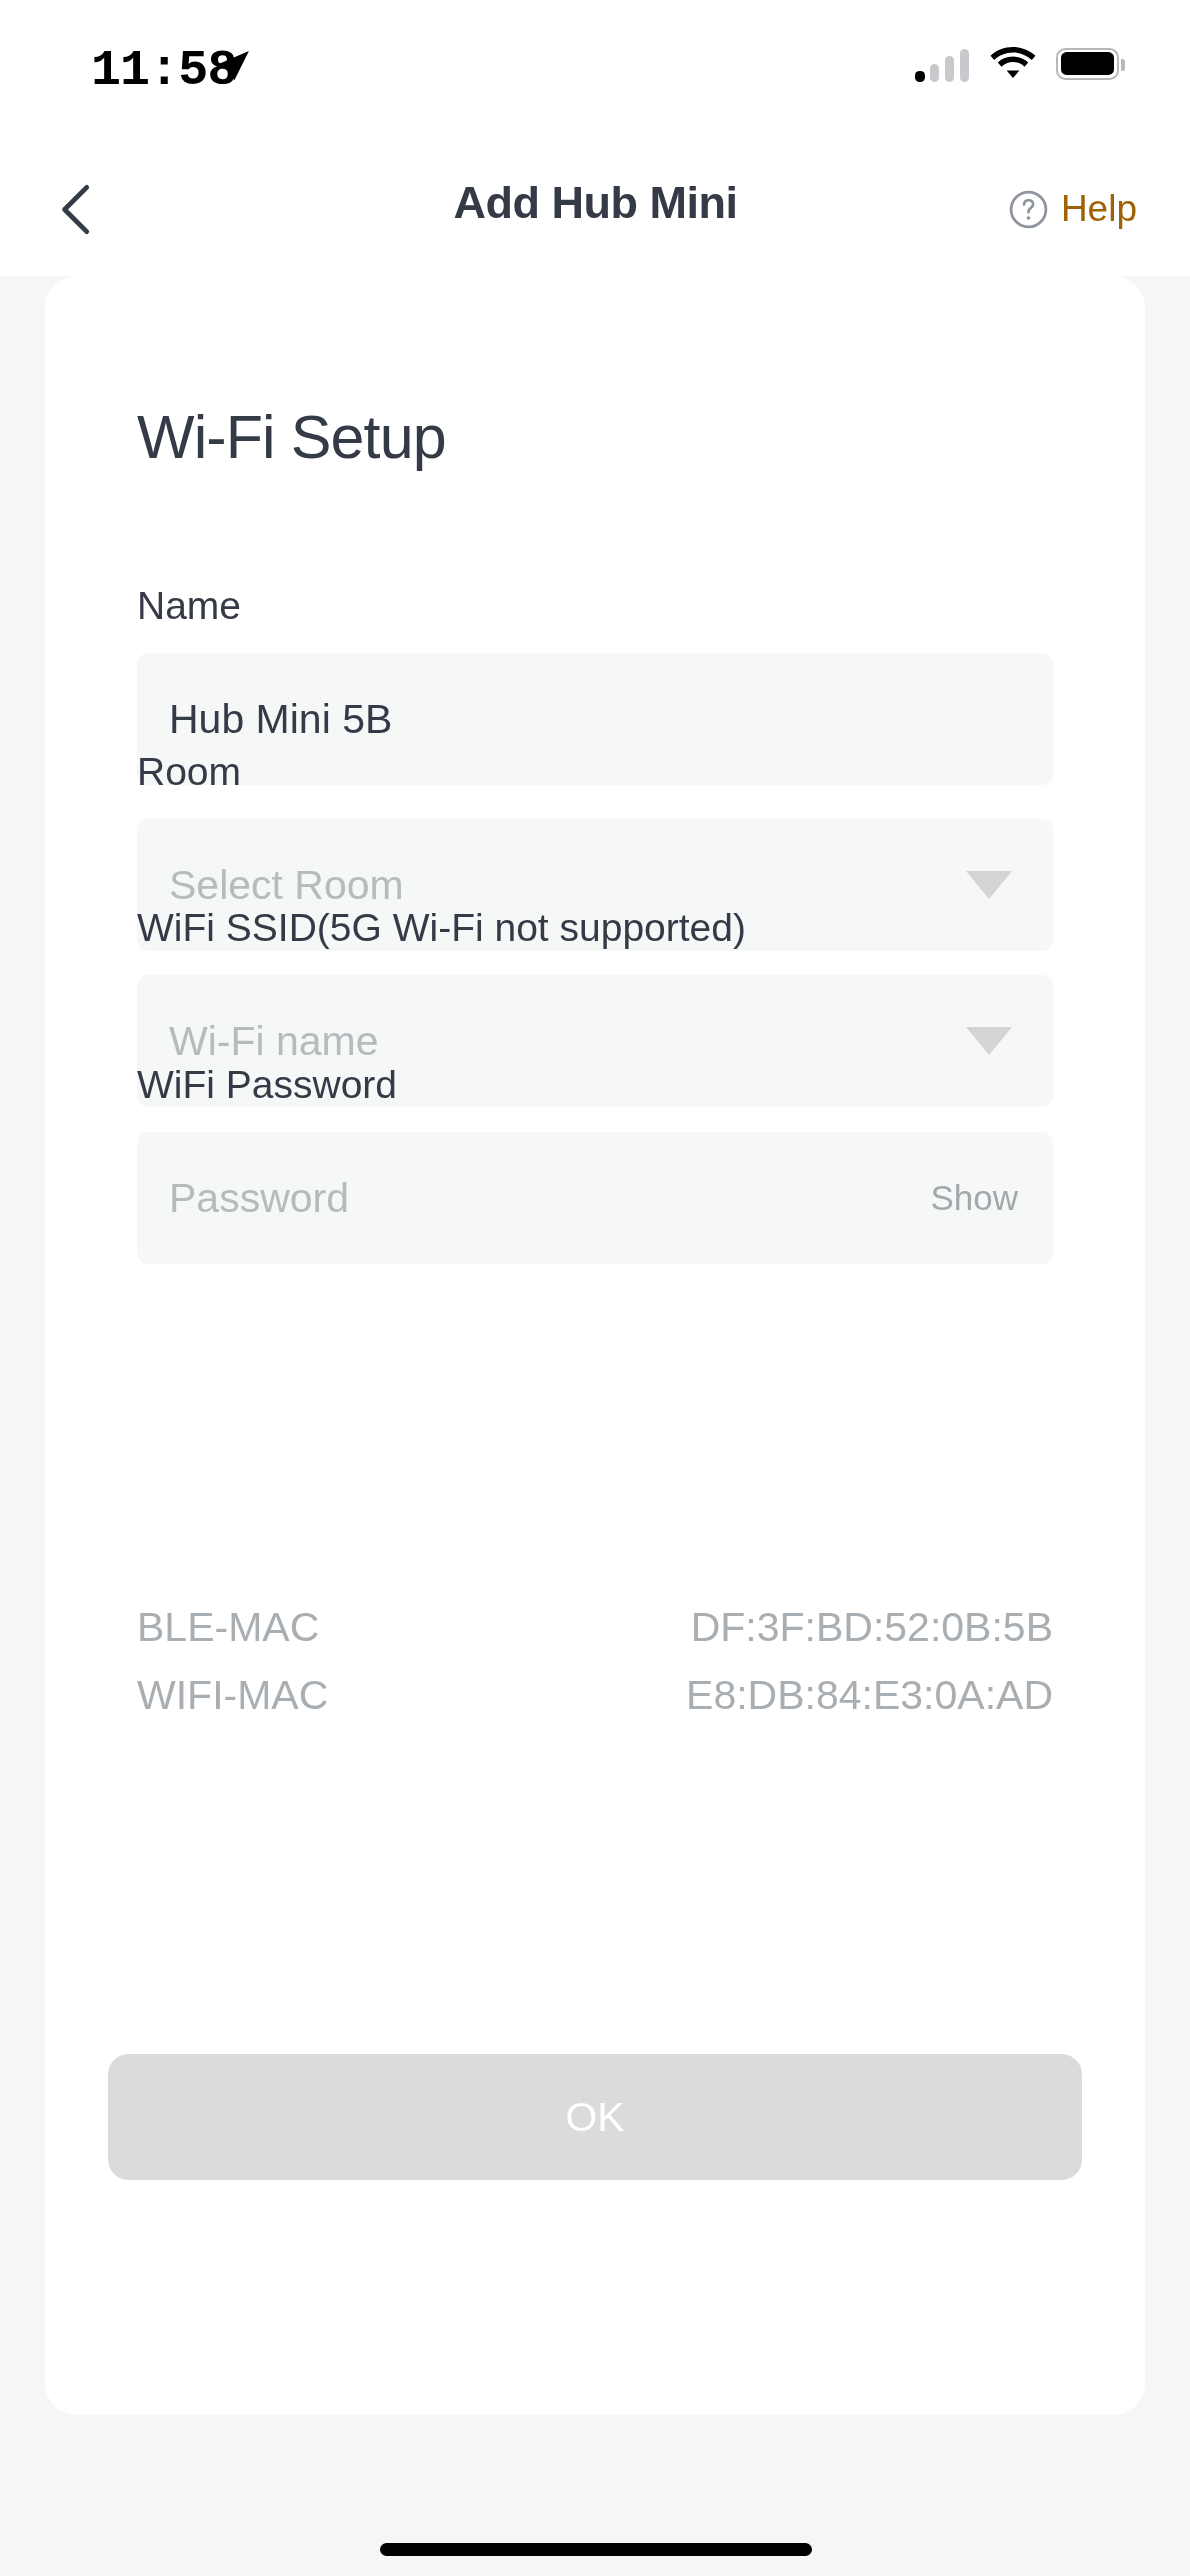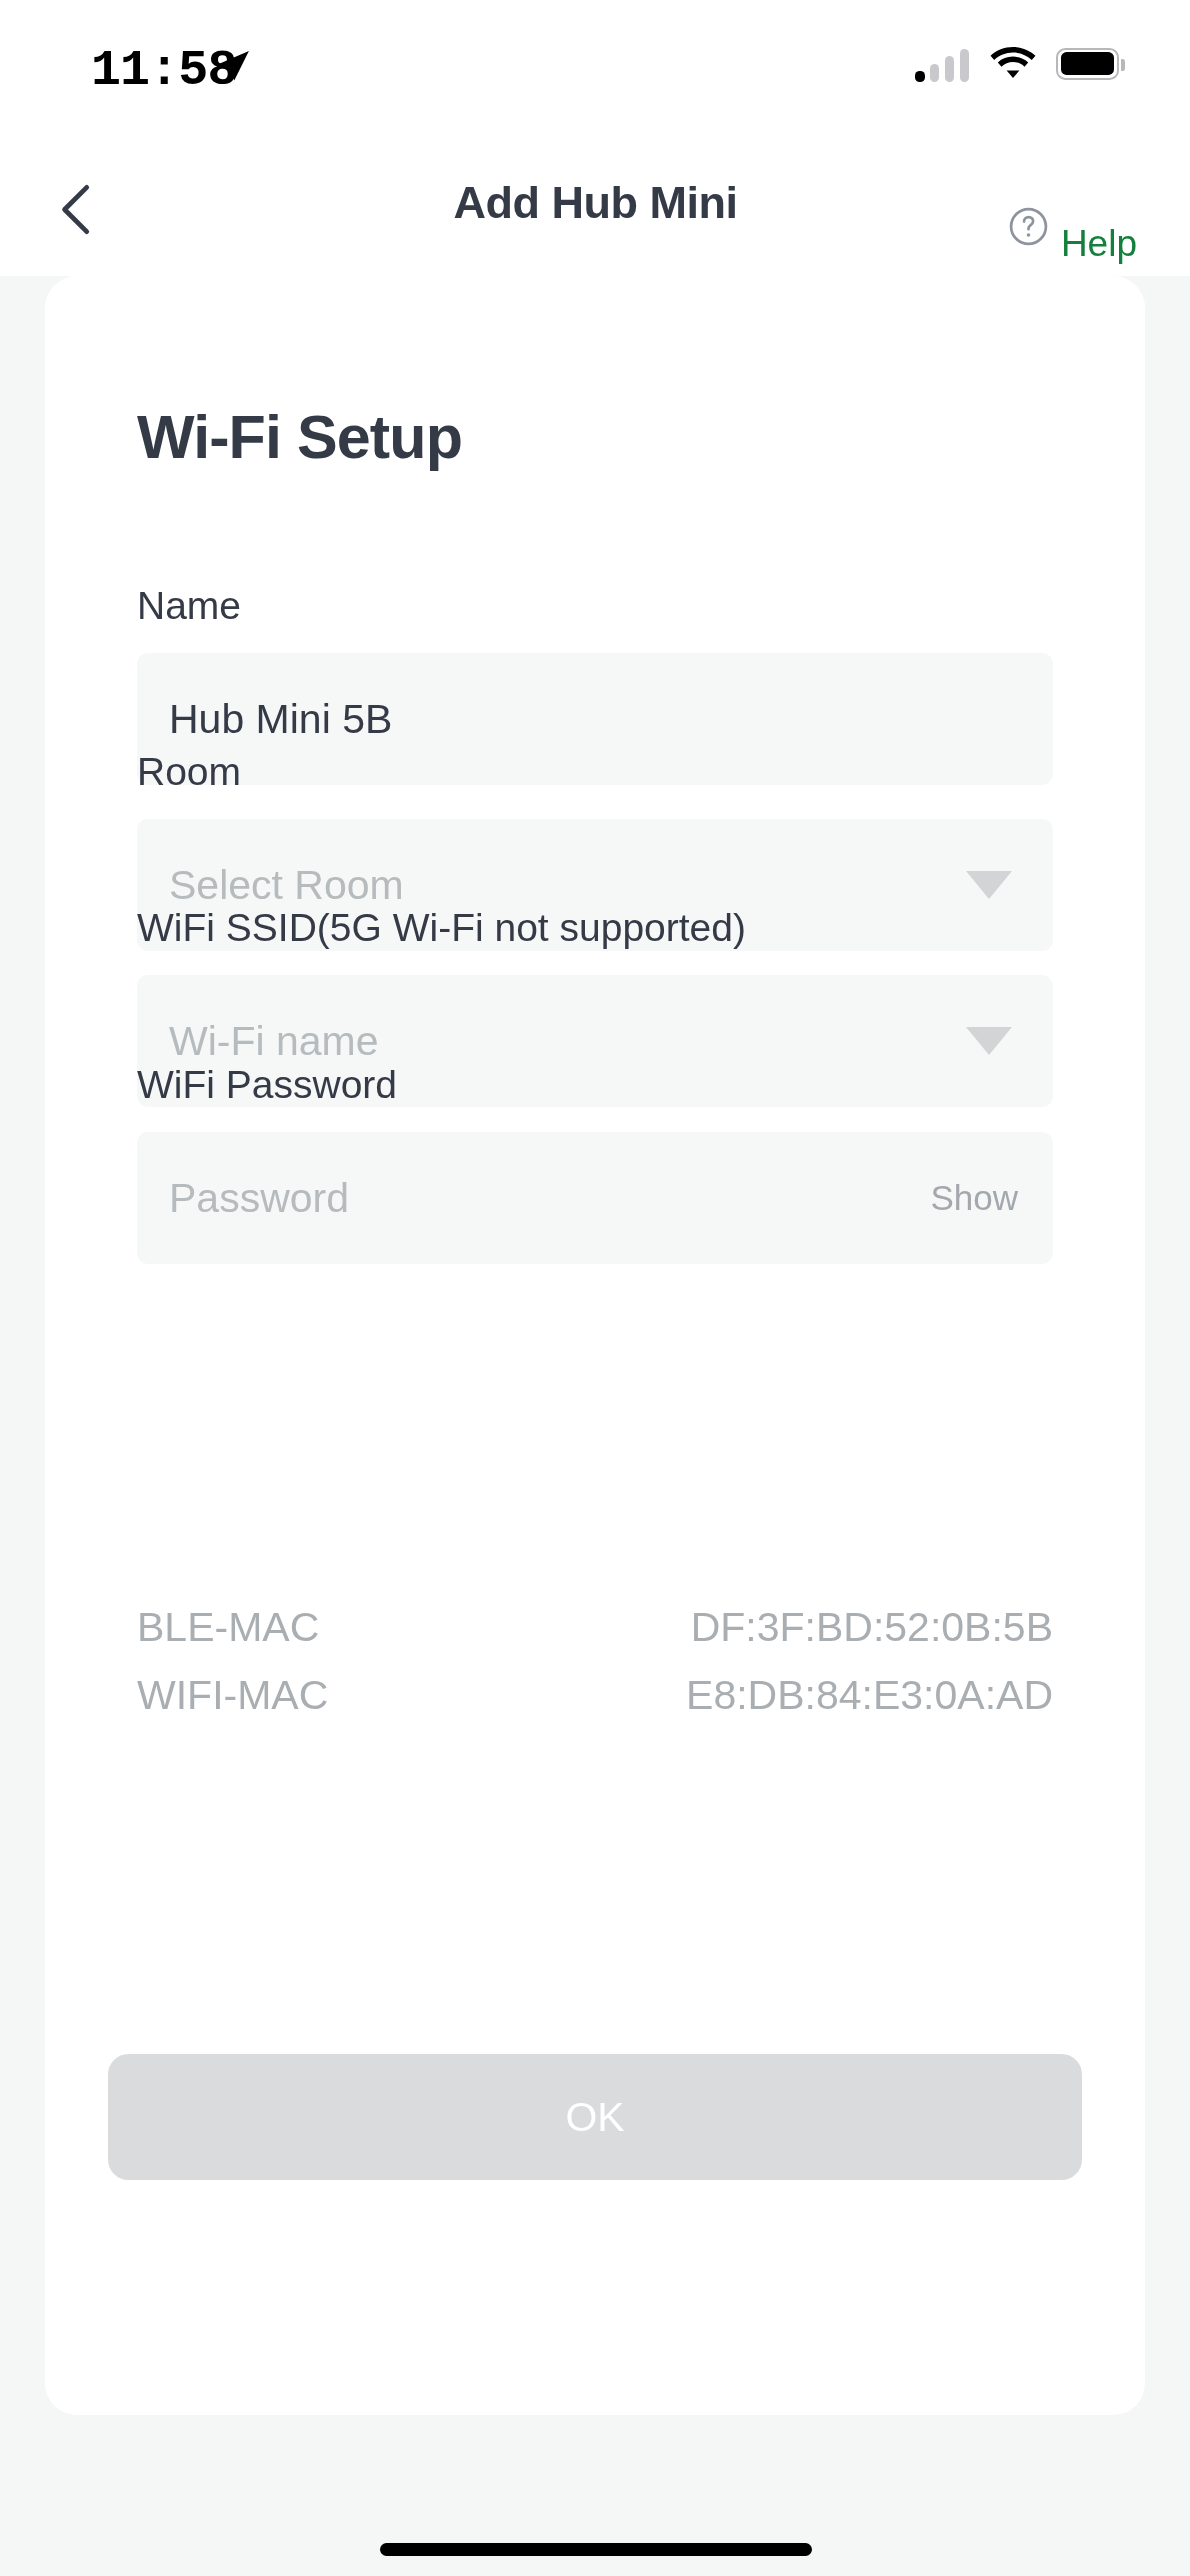--- a/index.html
+++ b/index.html
@@ -127,22 +127,21 @@
     right: 54px;
     top: 49px;
     display: flex;
     align-items: center;
     gap: 12px;
     cursor: pointer;
   }
   .help-ico { width: 41px; height: 41px; }
   .nav-help-label {
     font-size: 37px;
-    color: #15803d;
-    margin-top: 35px;
+    color: #a16207;
   }
 
   
   .page-bg {
     position: absolute;
     top: 276px; left: 0;
     width: 1191px;
     height: 2300px;
     background: #f5f7f7;
     z-index: 1;
@@ -158,21 +157,21 @@
     border-radius: 32px;
     z-index: 2;
     box-sizing: border-box;
   }
 
   .card-title {
     position: absolute;
     left: 92px;
     top: 126px;
     font-size: 61px;
-    font-weight: bold;
+    font-weight: normal;
     color: #353a47;
     letter-spacing: -0.9px;
   }
 
   
   .field {
     position: absolute;
     left: 92px;
     width: 916px;
   }

